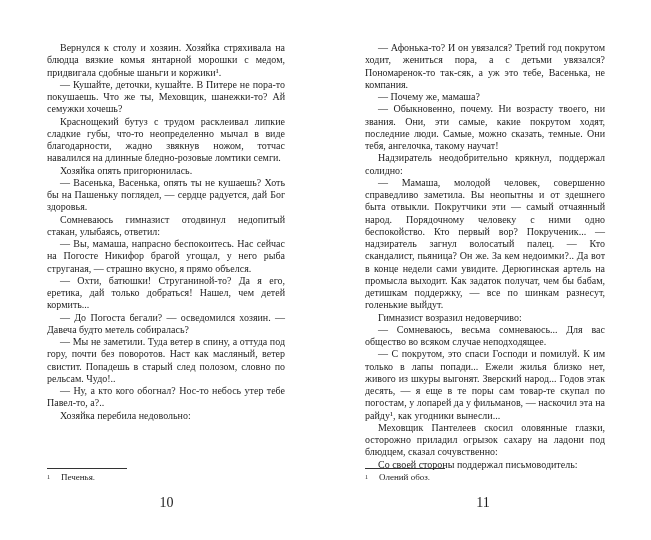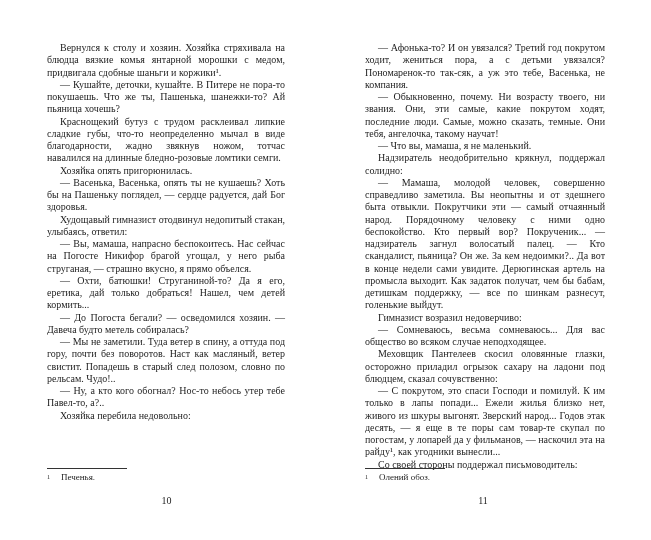--- a/index.html
+++ b/index.html
@@ -12,60 +12,60 @@
   .page.left .text { left:47px; width:238px; }
   .page.right .text { left:40px; width:240px; }
   .p { margin:0; text-indent:13px; }
   .fn-rule { position:absolute; height:0; border-top:1px solid #333; width:80px; }
   .page.left .fn-rule { left:47px; top:468px; }
   .page.right .fn-rule { left:40px; top:468px; }
   .footnote { position:absolute; font-size:9px; line-height:11px; }
   .page.left .footnote { left:47px; top:472px; }
   .page.right .footnote { left:40px; top:472px; }
   .fn-mark { display:inline-block; width:14px; font-size:6px; vertical-align:top; }
-  .folio { position:absolute; top:495px; font-size:10px; width:100%; text-align:center; }
+  .folio { position:absolute; top:495px; font-size:14px; width:100%; text-align:center; }
   .page.left .folio { left:4px; }
   .page.right .folio { left:-5px; }
 </style>
 </head>
 <body>
 
 <div class="page left">
   <div class="text">
     <p class="p">Вернулся к столу и хозяин. Хозяйка стряхивала на блюдца вязкие комья янтарной морошки с медом, придвигала сдобные шаньги и коржики¹.</p>
-    <p class="p">— Кушайте, деточки, кушайте. В Питере не пора-то покушаешь. Что же ты, Пашенька, шанежки-то? Ай пьяница хочешь?</p>
+    <p class="p">— Кушайте, деточки, кушайте. В Питере не пора-то покушаешь. Что же ты, Меховщик, шанежки-то? Ай семужки хочешь?</p>
     <p class="p">Краснощекий бутуз с трудом расклеивал липкие сладкие губы, что-то неопределенно мычал в виде благодарности, жадно звякнув ножом, тотчас навалился на длинные бледно-розовые ломтики семги.</p>
     <p class="p">Хозяйка опять пригорюнилась.</p>
     <p class="p">— Васенька, Васенька, опять ты не кушаешь? Хоть бы на Пашеньку поглядел, — сердце радуется, дай Бог здоровья.</p>
-    <p class="p">Худощавый гимназист отодвинул недопитый стакан, улыбаясь, ответил:</p>
+    <p class="p">Сомневаюсь гимназист отодвинул недопитый стакан, улыбаясь, ответил:</p>
     <p class="p">— Вы, мамаша, напрасно беспокоитесь. Нас сейчас на Погосте Никифор брагой угощал, у него рыба струганая, — страшно вкусно, я прямо объелся.</p>
     <p class="p">— Охти, батюшки! Струганиной-то? Да я его, еретика, дай только добраться! Нашел, чем детей кормить...</p>
     <p class="p">— До Погоста бегали? — осведомился хозяин. — Давеча будто метель собиралась?</p>
     <p class="p">— Мы не заметили. Туда ветер в спину, а оттуда под гору, почти без поворотов. Наст как масляный, ветер свистит. Попадешь в старый след полозом, словно по рельсам. Чудо!..</p>
     <p class="p">— Ну, а кто кого обогнал? Нос-то небось утер тебе Павел-то, а?..</p>
     <p class="p">Хозяйка перебила недовольно:</p>
   </div>
   <div class="fn-rule"></div>
   <div class="footnote">
     <span class="fn-mark">1</span><span>Печенья.</span>
   </div>
   <div class="folio">10</div>
 </div>
 
 <div class="page right">
   <div class="text">
     <p class="p">— Афонька-то? И он увязался? Третий год покрутом ходит, жениться пора, а с детьми увязался? Пономаренок-то так-сяк, а уж это тебе, Васенька, не компания.</p>
+    <p class="p">— Почему же, мамаша?</p>
     <p class="p">— Обыкновенно, почему. Ни возрасту твоего, ни звания. Они, эти самые, какие покрутом ходят, последние люди. Самые, можно сказать, темные. Они тебя, ангелочка, такому научат!</p>
-    <p class="p">— Что вы, мамаша, я не маленький.</p>
     <p class="p">Надзиратель неодобрительно крякнул, поддержал солидно:</p>
     <p class="p">— Мамаша, молодой человек, совершенно справедливо заметила. Вы неопытны и от здешнего быта отвыкли. Покрутчики эти — самый отчаянный народ. Порядочному человеку с ними одно беспокойство. Кто первый вор? Покрученик... — надзиратель загнул волосатый палец. — Кто скандалист, пьяница? Он же. За кем недоимки?.. Да вот в конце недели сами увидите. Дерюгинская артель на промысла выходит. Как задаток получат, чем бы бабам, детишкам поддержку, — все по шинкам разнесут, голенькие выйдут.</p>
     <p class="p">Гимназист возразил недоверчиво:</p>
     <p class="p">— Сомневаюсь, весьма сомневаюсь... Для вас общество во всяком случае неподходящее.</p>
+    <p class="p">— С покрутом, это спаси Господи и помилуй. К им только в лапы попади... Ежели жилья близко нет, живого из шкуры выгонят. Зверский народ... Годов этак десять, — я еще в те поры сам товар-те скупал по погостам, у лопарей да у фильманов, — наскочил эта на райду¹, как угодники вынесли...</p>
     <p class="p">Меховщик Пантелеев скосил оловянные глазки, осторожно приладил огрызок сахару на ладони под блюдцем, сказал сочувственно:</p>
-    <p class="p">— С покрутом, это спаси Господи и помилуй. К им только в лапы попади... Ежели жилья близко нет, живого из шкуры выгонят. Зверский народ... Годов этак десять, — я еще в те поры сам товар-те скупал по погостам, у лопарей да у фильманов, — наскочил эта на райду¹, как угодники вынесли...</p>
     <p class="p">Со своей стороны поддержал письмоводитель:</p>
   </div>
   <div class="fn-rule"></div>
   <div class="footnote">
     <span class="fn-mark">1</span><span>Олений обоз.</span>
   </div>
   <div class="folio">11</div>
 </div>
 
 </body></html>

